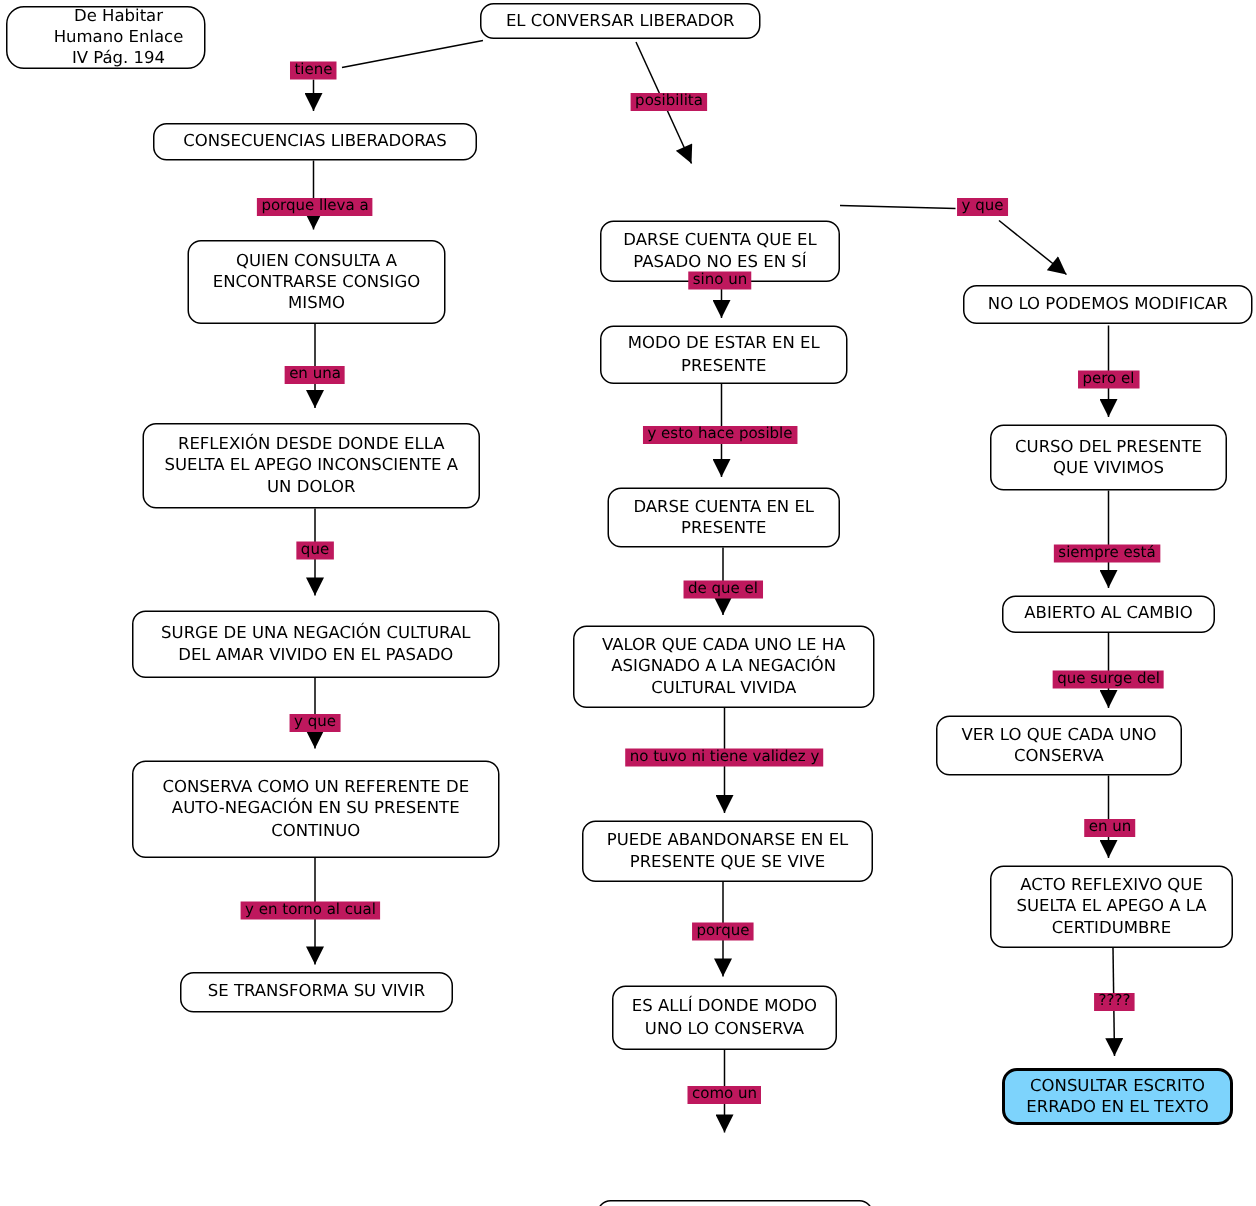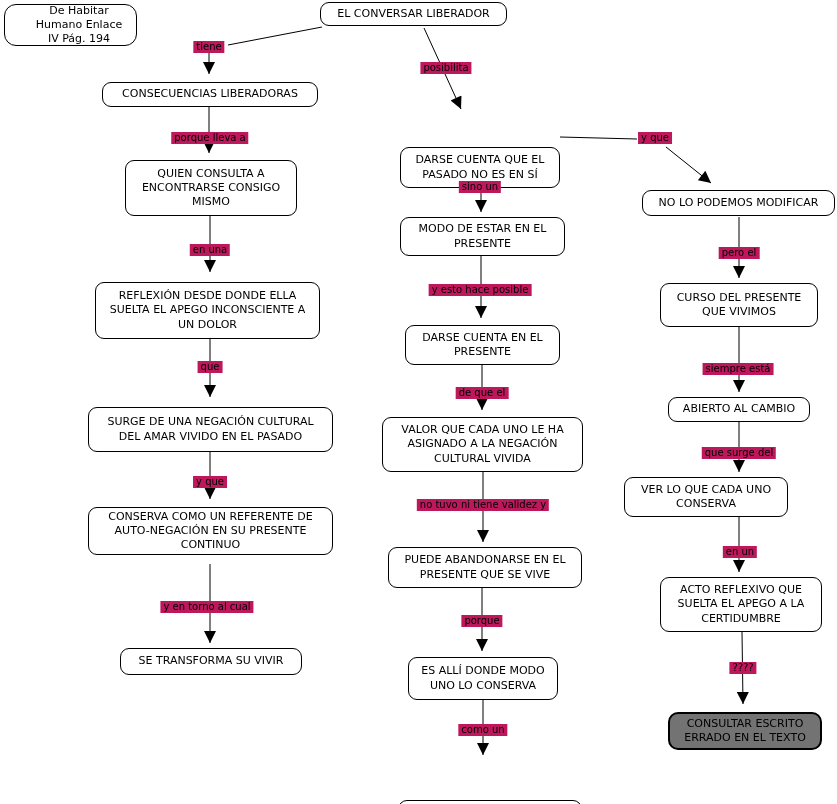--- a/index.html
+++ b/index.html
@@ -10,21 +10,21 @@
   }
   #wires { position:absolute; left:0; top:0; width:837px; height:804px; }
   .node {
     position:absolute; box-sizing:border-box;
     background:#ffffff; border:1px solid #000000; border-radius:9px;
     display:flex; align-items:center; justify-content:center;
     text-align:center; font-size:11px; line-height:1.3; color:#000;
     padding:2px 7px;
   }
   .node.alert {
-    background:#737373; border-width:2px; border-radius:10px;
+    background:#7dd3fc; border-width:2px; border-radius:10px;
   }
   .note { border-radius:12px;padding-left:24px; }
   .llabel {
     position:absolute; transform:translate(-50%,-50%);
     background:#be185d; padding:0 3px;
     font-size:10px; line-height:1.2; white-space:nowrap; color:#000;
   }
 </style>
 </head>
 <body>
@@ -63,21 +63,21 @@
   </svg>
 
   <div class="node note" style="left:4px; top:4px; width:133px; height:42px;">De Habitar Humano Enlace IV Pág. 194</div>
 
   <div class="node" style="left:320px; top:2px; width:187px; height:24px;">EL CONVERSAR LIBERADOR</div>
 
   <div class="node" style="left:102px; top:82px; width:216px; height:25px;">CONSECUENCIAS LIBERADORAS</div>
   <div class="node" style="left:125px; top:160px; width:172px; height:56px;">QUIEN CONSULTA A ENCONTRARSE CONSIGO MISMO</div>
   <div class="node" style="left:95px; top:282px; width:225px; height:57px;">REFLEXIÓN DESDE DONDE ELLA SUELTA EL APEGO INCONSCIENTE A UN DOLOR</div>
   <div class="node" style="left:88px; top:407px; width:245px; height:45px;">SURGE DE UNA NEGACIÓN CULTURAL DEL AMAR VIVIDO EN EL PASADO</div>
-  <div class="node" style="left:88px; top:507px; width:245px; height:48px;">CONSERVA COMO UN REFERENTE DE AUTO-NEGACIÓN EN SU PRESENTE CONTINUO</div>
+  <div class="node" style="left:88px; top:507px; width:245px; height:65px;">CONSERVA COMO UN REFERENTE DE AUTO-NEGACIÓN EN SU PRESENTE CONTINUO</div>
   <div class="node" style="left:120px; top:648px; width:182px; height:27px;">SE TRANSFORMA SU VIVIR</div>
 
   <div class="node" style="left:400px; top:115px; width:160px; height:41px;margin-top:32px;">DARSE CUENTA QUE EL PASADO NO ES EN SÍ</div>
   <div class="node" style="left:400px; top:217px; width:165px; height:39px;">MODO DE ESTAR EN EL PRESENTE</div>
   <div class="node" style="left:405px; top:325px; width:155px; height:40px;">DARSE CUENTA EN EL PRESENTE</div>
   <div class="node" style="left:382px; top:417px; width:201px; height:55px;">VALOR  QUE CADA UNO LE HA ASIGNADO A LA NEGACIÓN CULTURAL VIVIDA</div>
   <div class="node" style="left:388px; top:547px; width:194px; height:41px;">PUEDE ABANDONARSE EN EL PRESENTE QUE SE VIVE</div>
   <div class="node" style="left:408px; top:657px; width:150px; height:43px;">ES ALLÍ DONDE MODO UNO LO CONSERVA</div>
   <div class="node" style="left:398px; top:760px; width:184px; height:42px;margin-top:40px;">ASPECTO DEL VIVIR CAMBIANTE QUE SE VIVE</div>
 

